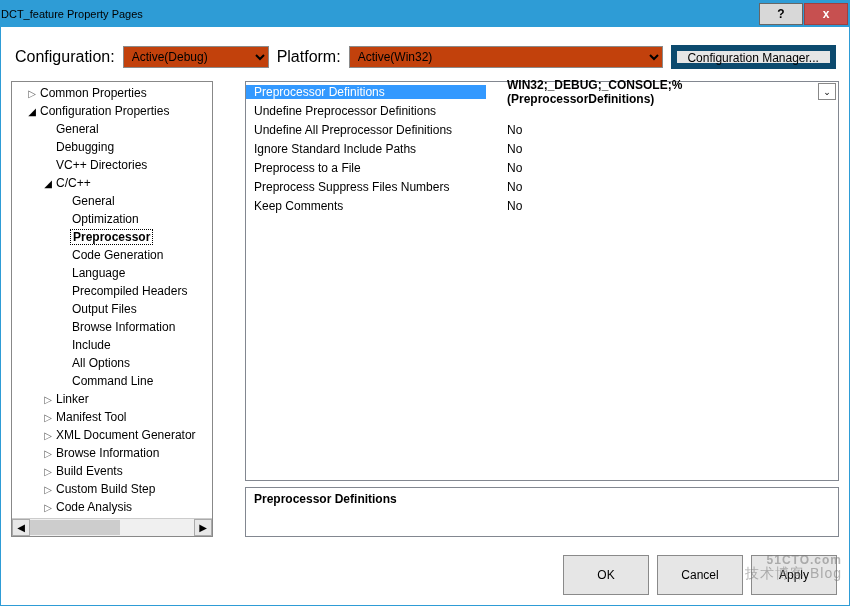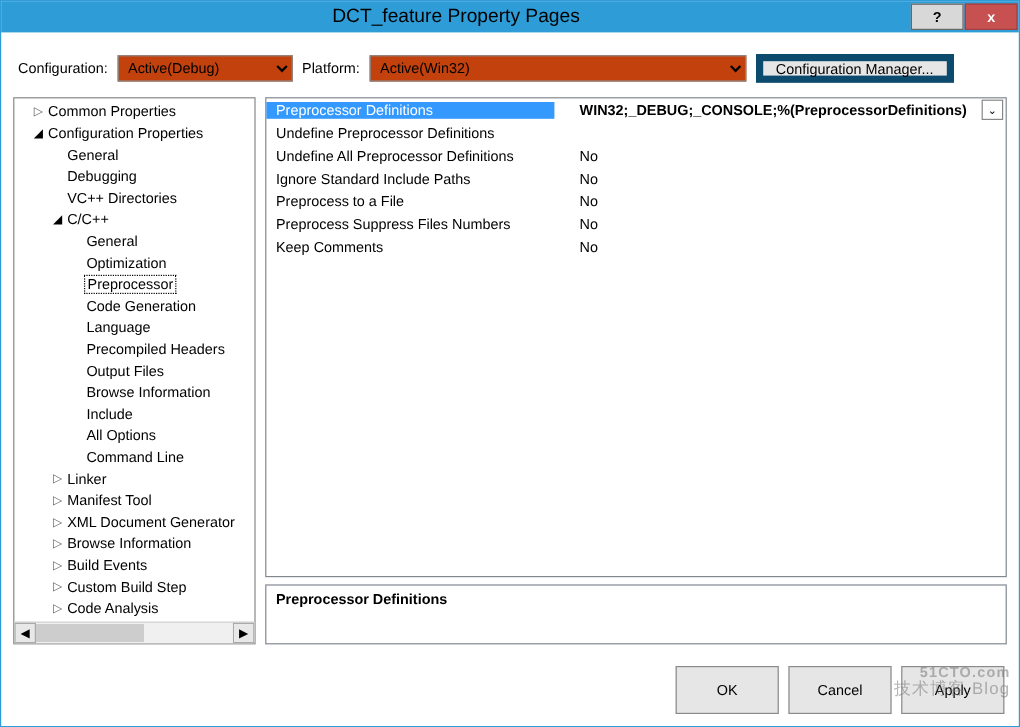--- a/index.html
+++ b/index.html
@@ -1,44 +1,44 @@
 <!DOCTYPE html>
 <html><head>
 <meta charset="utf-8">
 <style>
 * { box-sizing: border-box; margin: 0; padding: 0; font-family: "Segoe UI", Tahoma, sans-serif; font-size: 12px; }
 body { background: #fff; width: 850px; height: 606px; overflow: hidden; position: relative; }
 .window { width: 850px; height: 606px; border: 1px solid #2e9cd6; background: #fff; display: flex; flex-direction: column; }
 .titlebar { height: 28px; background: #2e9cd6; display: flex; align-items: center; color: #000; }
-.titlebar-title { flex: 1; text-align: center; font-size: 16px; }
+.titlebar-title { flex: 1; font-size: 11px; }
 .titlebar-btns { display: flex; }
 .titlebar-btn { width: 44px; height: 22px; border: 1px solid #666; background: #d8d8d8; display: flex; align-items: center; justify-content: center; font-weight: bold; margin-right: 1px; }
 .titlebar-btn.close { background: #c75050; color: #fff; border-color: #a04040; }
 .config-row { padding: 18px 10px 12px 14px; display: flex; align-items: center; gap: 8px; }
-.cfg-label { font-size: 12px; }
+.cfg-label { font-size: 16px; }
 .cfg-select { height: 22px; border: 1px solid #8a8a8a; padding: 0 4px; background: #c2410c; }
 .cfg-select.config { width: 146px; }
 .cfg-select.plat { width: 314px; }
 .cfg-btn { height: 24px; border: 6px solid #0c4a6e; background: #e6e6e6; padding: 0 10px; width: 165px; text-align: center; }
 .content { flex: 1; display: flex; padding: 0 10px 10px 10px; gap: 8px; }
 .tree-pane { width: 202px; border: 1px solid #888; background: #fff; position: relative; display: flex; flex-direction: column; }
 .tree-scroll { flex: 1; overflow: hidden; padding: 2px 0; }
 .tree-node { display: flex; align-items: center; height: 18px; padding-left: 4px; white-space: nowrap; cursor: default; }
 .tree-arrow { width: 12px; display: inline-block; text-align: center; color: #666; font-size: 10px; }
 .tree-arrow.open { color: #000; }
 .tree-label { padding: 0 2px; }
-.tree-label.selected { border: 1px dotted #000; }
+.tree-label.selected { border: 1px dotted #000; font-weight: bold; }
 .indent-1 { padding-left: 14px; }
 .indent-2 { padding-left: 30px; }
 .indent-3 { padding-left: 46px; }
 .hscroll { height: 18px; border-top: 1px solid #ccc; display: flex; align-items: center; background: #f0f0f0; }
 .hscroll-btn { width: 18px; height: 17px; border: 1px solid #aaa; background: #e8e8e8; display:flex; align-items:center; justify-content:center; font-size:10px; }
 .hscroll-track { flex: 1; height: 17px; background: #f0f0f0; position: relative; }
 .hscroll-thumb { position: absolute; left: 0; width: 90px; height: 15px; top: 1px; background: #cdcdcd; }
-.right-pane { flex: 1; display: flex; flex-direction: column; gap: 6px; }
+.right-pane { flex: 1; display: flex; flex-direction: column; gap: 6px; margin-left: 24px; }
 .prop-grid { border: 1px solid #828790; flex: 1; background: #fff; }
 .prop-row { display: flex; height: 19px; align-items: center; }
 .prop-name { width: 240px; padding-left: 8px; }
 .prop-val { flex: 1; padding-left: 21px; }
 .prop-row.selected .prop-name { background: #3399ff; color: #fff; }
 .prop-row.selected .prop-val { font-weight: bold; }
 .prop-dd { width: 18px; height: 17px; border: 1px solid #888; display:flex; align-items:center; justify-content:center; margin-right: 2px; font-size:9px; }
 .desc-box { height: 50px; border: 1px solid #828790; background: #fff; padding: 4px 8px; }
 .desc-title { font-weight: bold; }
 .footer { display: flex; justify-content: flex-end; gap: 8px; padding: 8px 12px 10px 0; }

